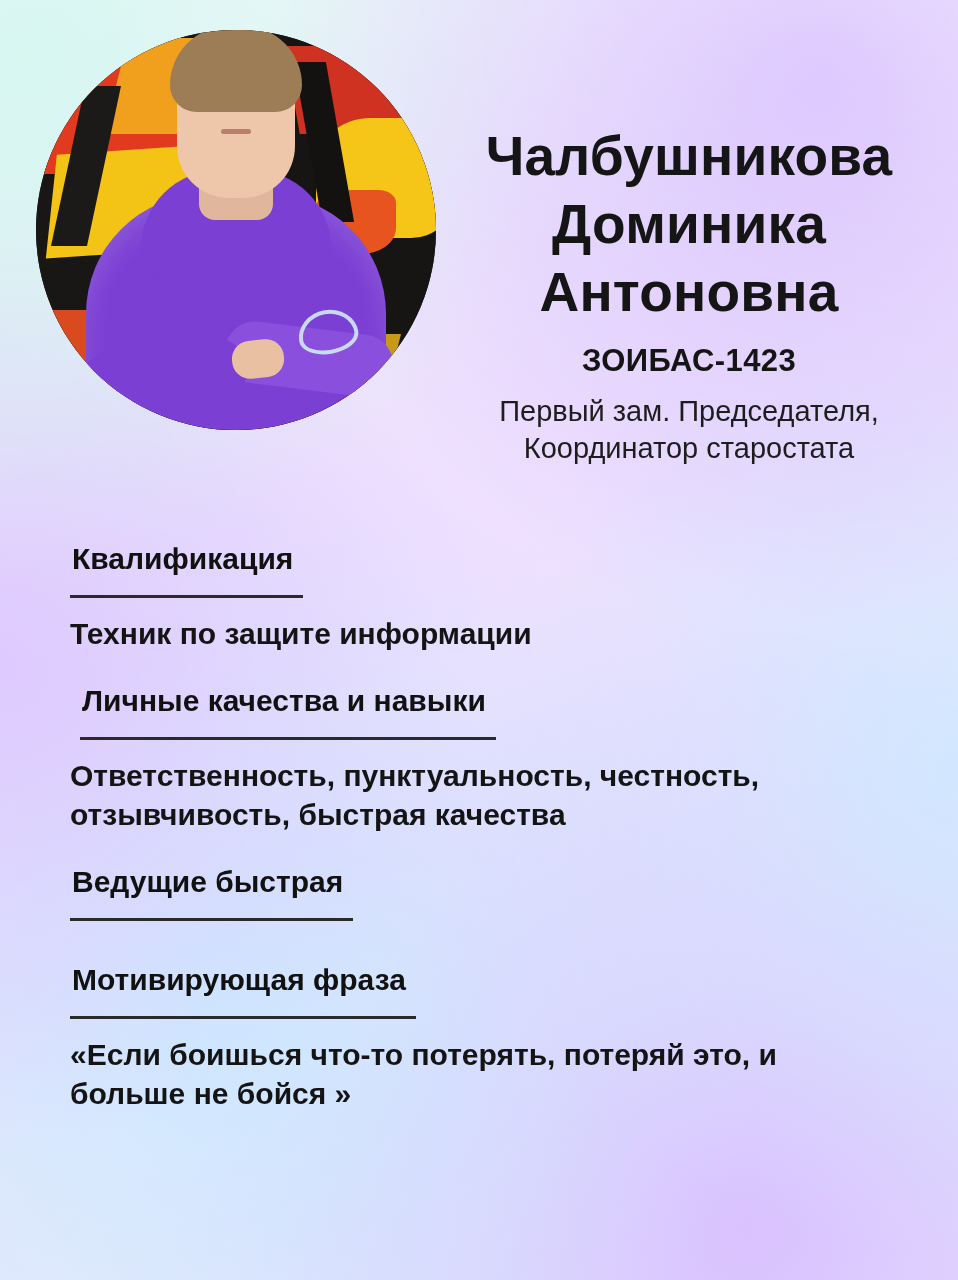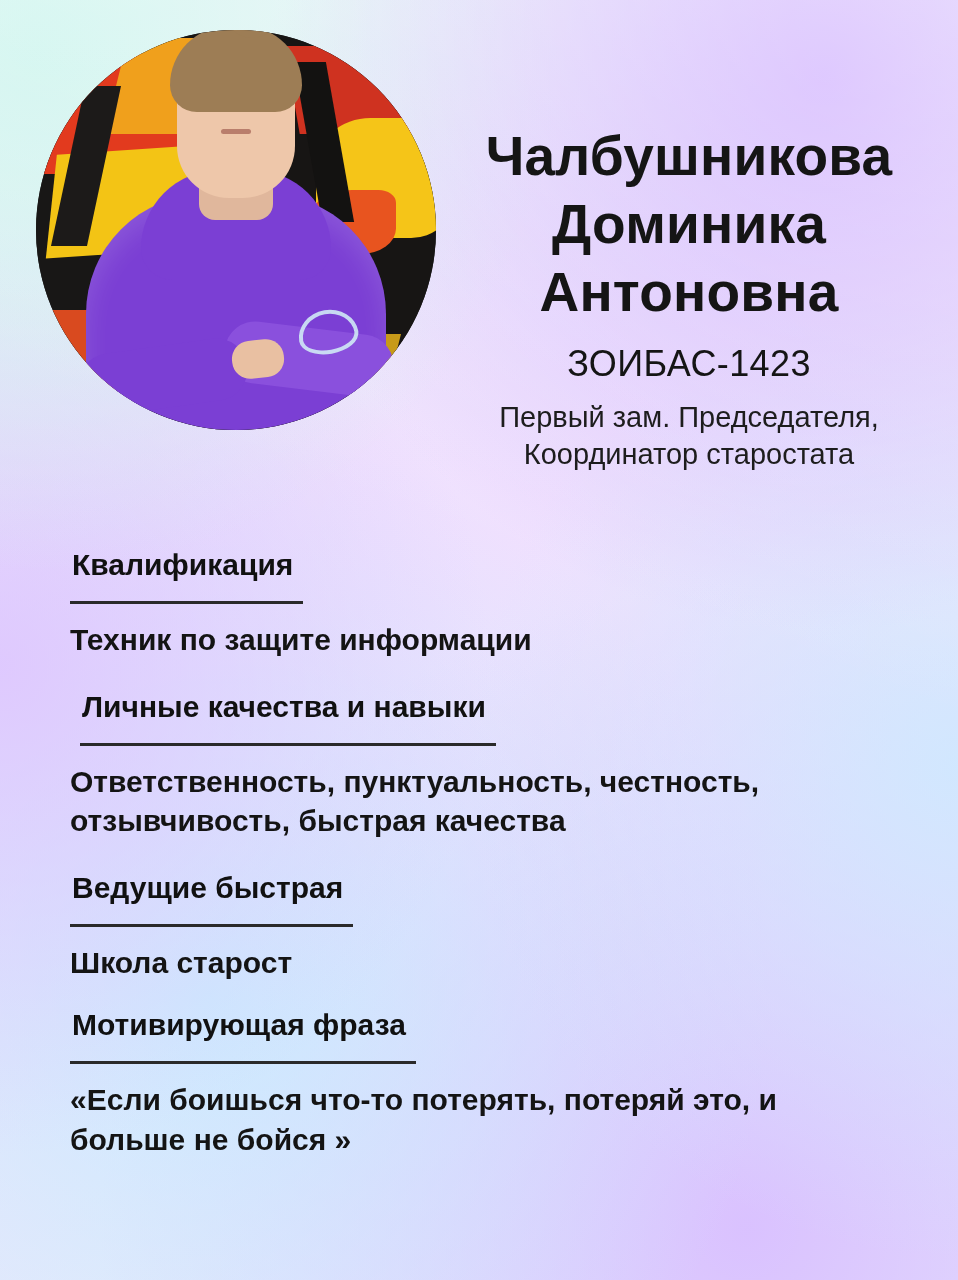--- a/index.html
+++ b/index.html
@@ -141,22 +141,22 @@
     color: #151515;
   }
   .full-name {
     font-size: 55px;
     font-weight: 700;
     line-height: 1.24;
     letter-spacing: .2px;
     margin: 0 0 16px 0;
   }
   .group-code {
-    font-size: 36px;
-    font-weight: 400;
+    font-size: 31px;
+    font-weight: 700;
     letter-spacing: .4px;
     margin: 0 0 14px 0;
   }
   .role {
     font-size: 29px;
     font-weight: 400;
     line-height: 1.3;
     margin: 0;
     color: #1d1d1d;
   }
@@ -247,21 +247,20 @@
       <p class="section-body">Техник по защите информации</p>
     </div>
 
     <div class="section">
       <div class="section-heading indent">Личные качества и навыки</div>
       <p class="section-body">Ответственность, пунктуальность, честность, отзывчивость, быстрая качества</p>
     </div>
 
     <div class="section tight">
       <div class="section-heading">Ведущие быстрая</div>
-      <p class="section-body">Школа старост</p>
     </div>
 
     <div class="section">
       <div class="section-heading">Мотивирующая фраза</div>
       <p class="section-body">«Если боишься что-то потерять, потеряй это, и больше не бойся »</p>
     </div>
 
   </div>
 
 </div>

